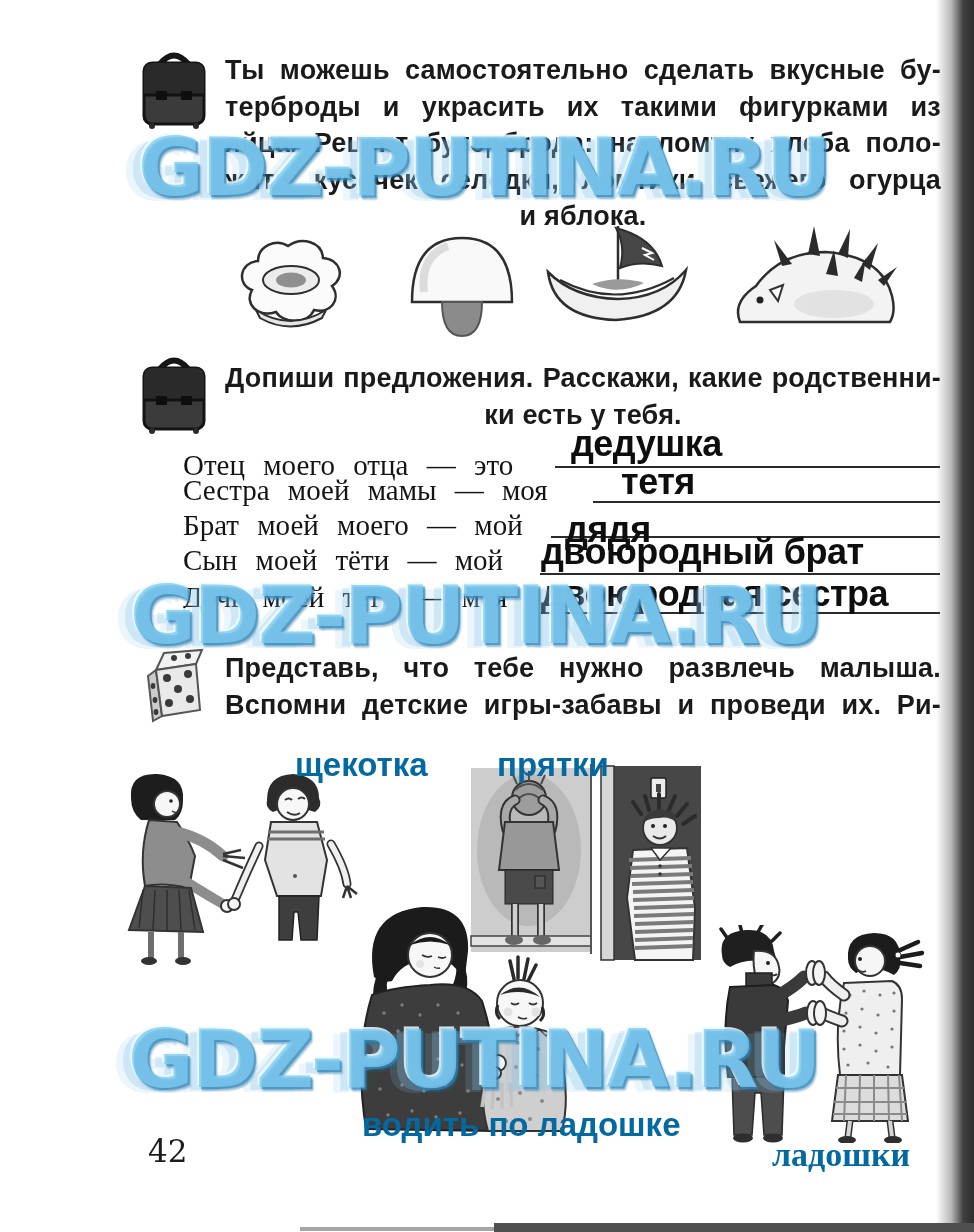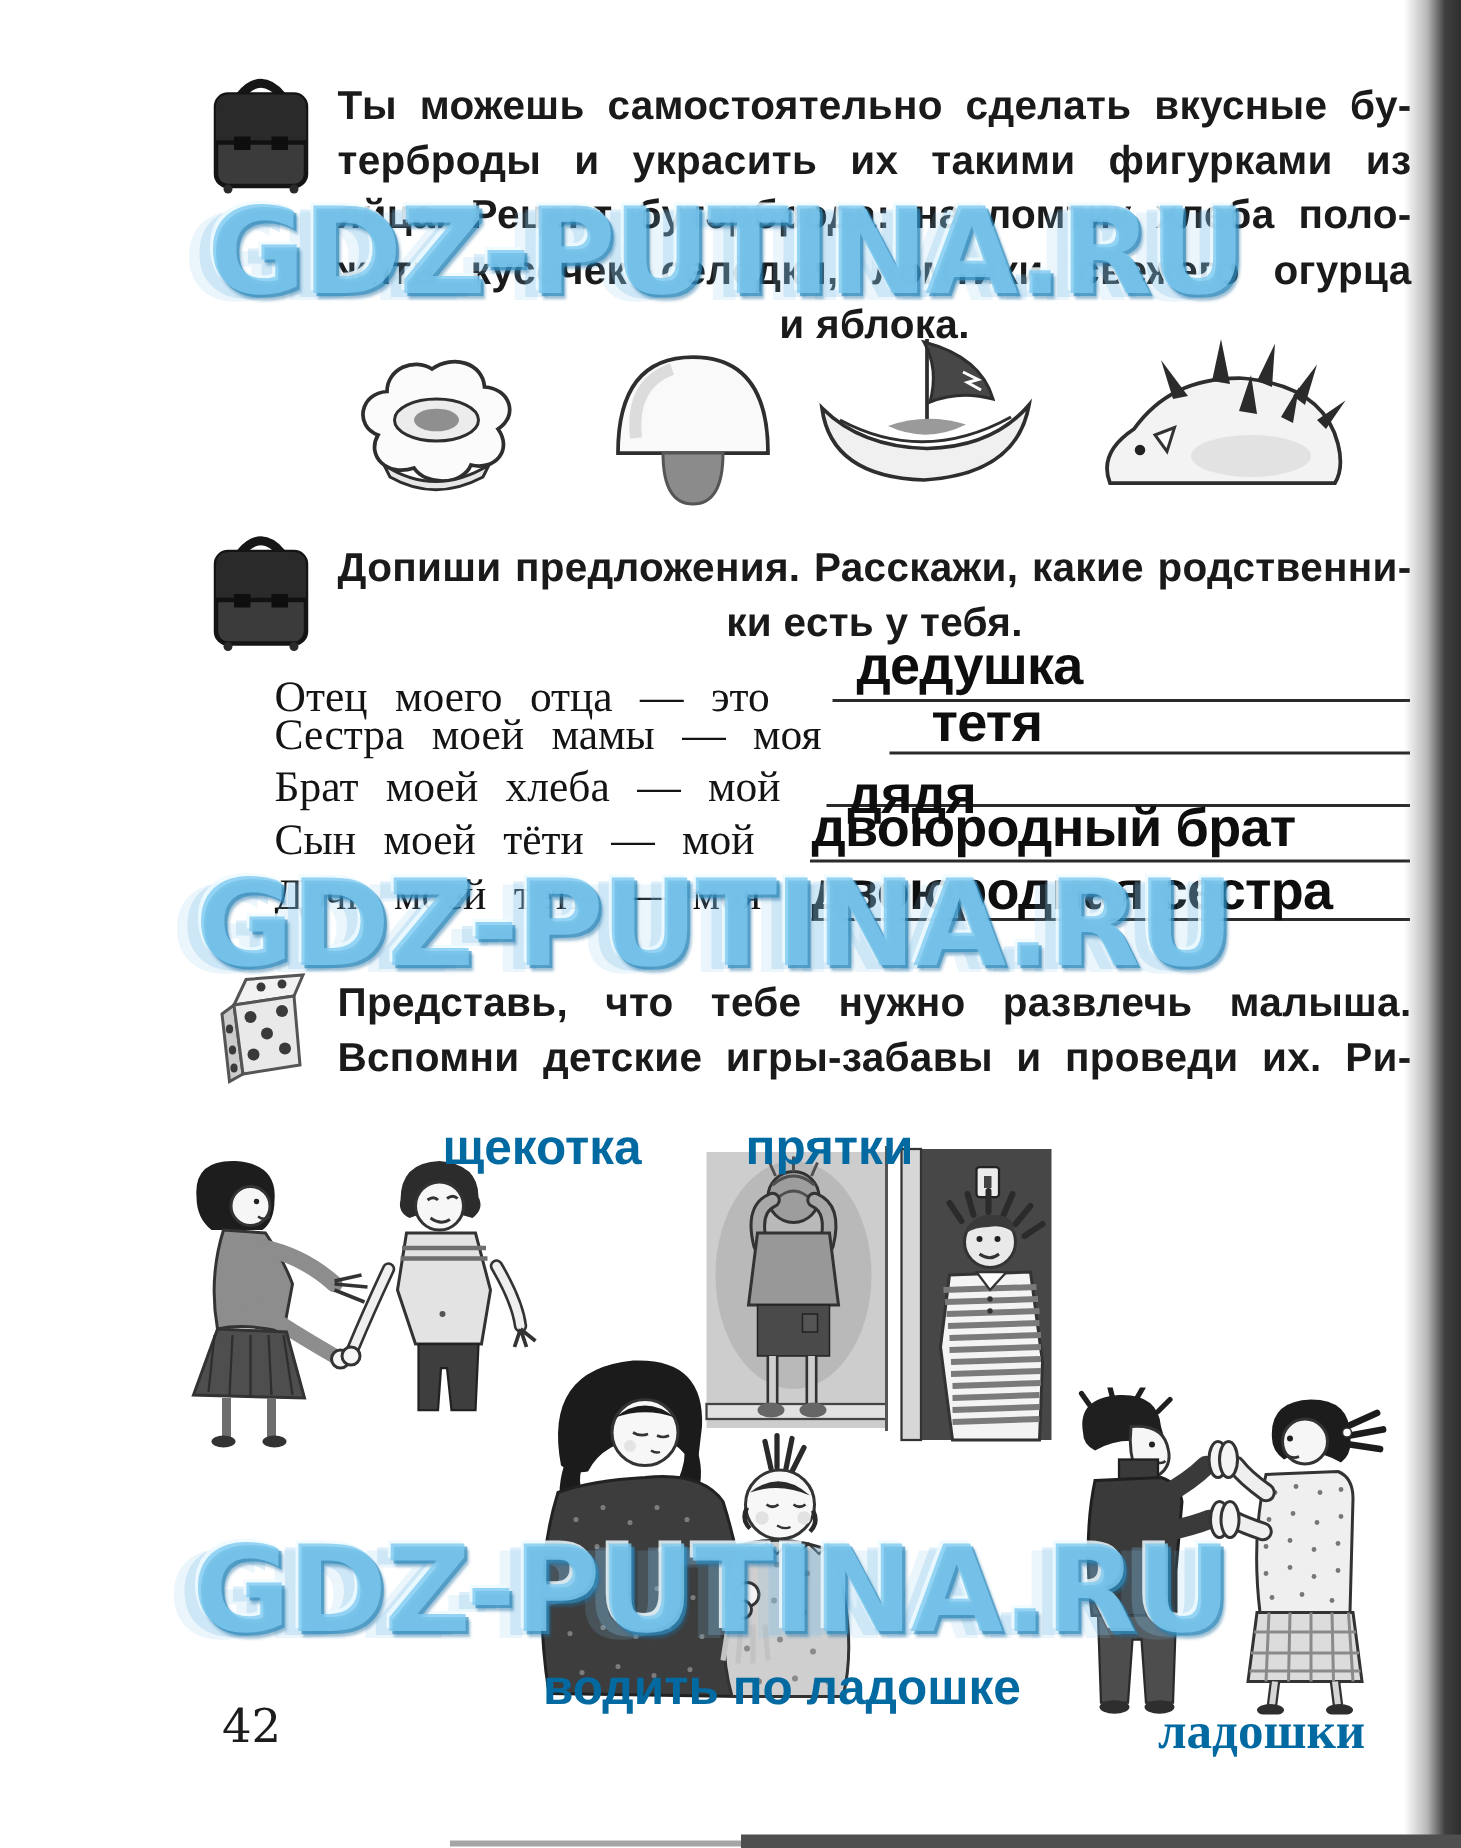--- a/index.html
+++ b/index.html
@@ -116,21 +116,21 @@
     </svg>
   </div>
   <div class="task-text" style="left:225px;top:360px;">
     <div class="jline">Допиши предложения. Расскажи, какие родственни-</div>
     <div class="lline">ки есть у тебя.</div>
   </div>
 
   <div class="fillin">
     <div class="sentence" style="top:12px;">Отец моего отца — это</div>
     <div class="sentence" style="top:37px;">Сестра моей мамы — моя</div>
-    <div class="sentence" style="top:72px;">Брат моей хлеба — мой</div>
+    <div class="sentence" style="top:72px;">Брат моей моего — мой</div>
     <div class="sentence" style="top:107px;">Сын моей тёти — мой</div>
     <div class="sentence" style="top:144px;">Дочь моей тёти — моя</div>
 
     <div class="blank-line" style="top:30px;left:372px;width:385px;"></div>
     <div class="blank-line" style="top:65px;left:410px;width:347px;"></div>
     <div class="blank-line" style="top:100px;left:368px;width:389px;"></div>
     <div class="blank-line" style="top:137px;left:357px;width:400px;"></div>
     <div class="blank-line" style="top:176px;left:358px;width:399px;"></div>
 
     <div class="answer" style="top:-10px;left:388px;">дедушка</div>

